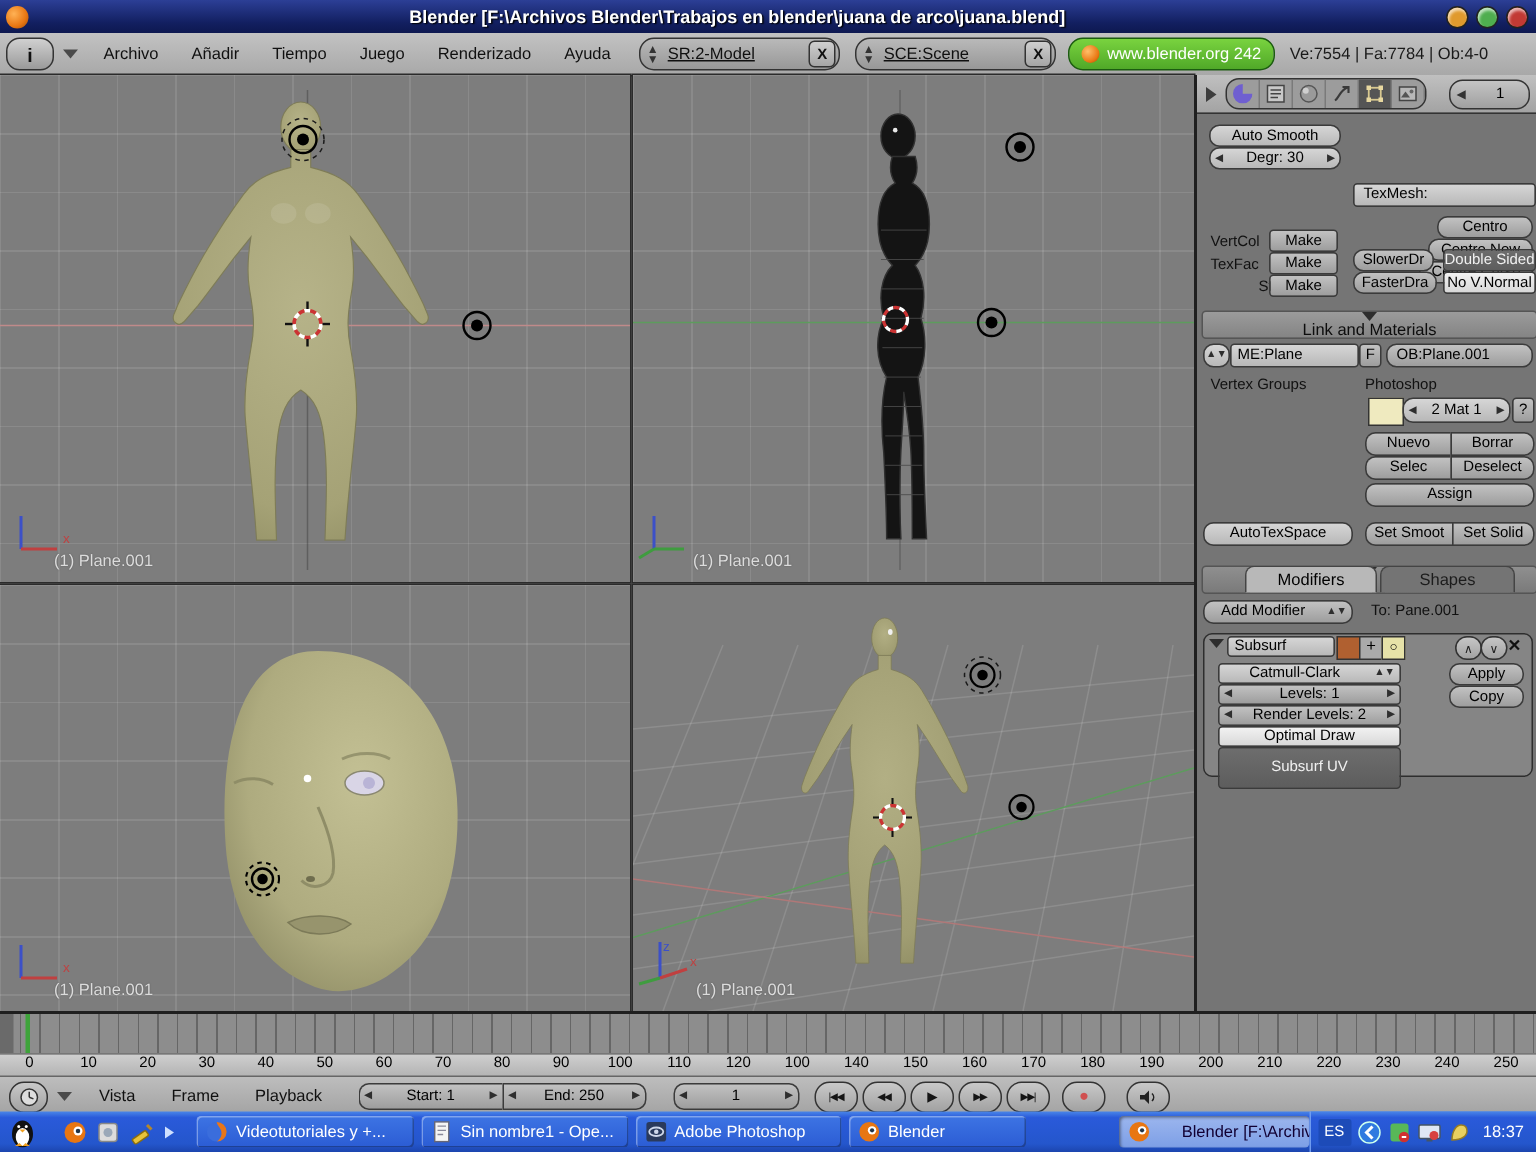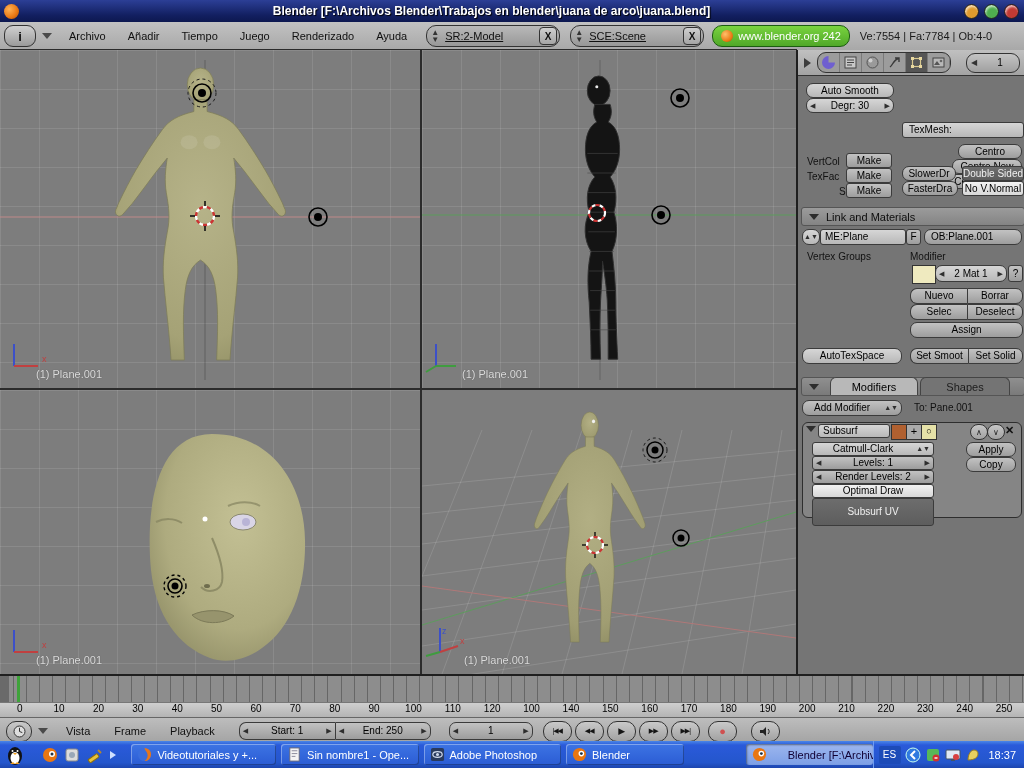--- a/index.html
+++ b/index.html
@@ -50,21 +50,21 @@
 
   .btn{position:absolute;box-sizing:border-box;background:linear-gradient(#c2c2c2,#9d9d9d);border:1px solid #3b3b3b;border-radius:7px;font-size:10px;line-height:12px;color:#000;text-align:center;white-space:nowrap;overflow:hidden;display:flex;align-items:center;justify-content:center;}
   .btn.light{background:linear-gradient(#d6d6d6,#b8b8b8);}
   .btn.whiteface{background:linear-gradient(#f2f2f2,#d8d8d8);}
   .btn.pressed{background:linear-gradient(#6d6d6d,#5d5d5d);color:#f0f0f0;}
   .btn.grp-l{border-radius:7px 0 0 7px;border-right:none;}
   .btn.grp-r{border-radius:0 7px 7px 0;}
   .btn.sq{border-radius:3px;}
   .btn .a{font-size:7px;color:#2e2e2e;padding:0 3px;}
   .btn .tx{flex:1;}
-  .panelhdr{position:absolute;left:3px;width:222px;height:17px;background:linear-gradient(#9b9b9b,#848484);border:1px solid #555;border-radius:3px;display:flex;align-items:center;font-size:11px;color:#0d0d0d;}
+  .panelhdr{position:absolute;left:3px;width:222px;height:17px;background:linear-gradient(#9b9b9b,#848484);border:1px solid #555;border-radius:3px;display:flex;align-items:center;font-size:11px;color:#0d0d0d;flex-direction:column;}
   .panelhdr .tri{width:0;height:0;border-left:5px solid transparent;border-right:5px solid transparent;border-top:6px solid #2d2d2d;margin:0 7px;}
   .tab{position:absolute;height:17px;border:1px solid #444;border-bottom:none;border-radius:6px 6px 0 0;font-size:11px;display:flex;align-items:center;justify-content:center;}
   .tab.on{background:#b8b8b8;color:#000;}
   .tab.off{background:#747474;color:#1c1c1c;}
   .swatch{position:absolute;border:1px solid #333;background:#efeabf;}
   .modbox{position:absolute;border:1px solid #2e2e2e;border-radius:6px;background:#858585;}
   .roundicon{width:16px;height:14px;border:1px solid #333;border-radius:8px;background:linear-gradient(#c6c6c6,#a2a2a2);display:flex;align-items:center;justify-content:center;font-size:8px;color:#222;}
 
   
   #timeline{left:0;top:674px;width:1024px;height:67px;background:#8f8f8f;border-top:2px solid #1f1f1f;}
@@ -414,21 +414,21 @@
         <span>ME:Plane</span>
       </div>
     <div class="btn sq" style="left:108px;top:179px;width:15px;height:16px;">
         <span class="tx">F</span>
       </div>
     <div class="btn" style="left:126px;top:179px;width:98px;height:16px;justify-content:flex-start;padding-left:6px;">
         <span>OB:Plane.001</span>
       </div>
 
     <span class="lbl sm" style="left:9px;top:201px;">Vertex Groups</span>
-    <span class="lbl sm" style="left:112px;top:201px;">Modifier</span>
+    <span class="lbl sm" style="left:112px;top:201px;">Photoshop</span>
 
     <div class="swatch" style="left:114px;top:215px;width:22px;height:17px;"></div>
     <div class="btn light" style="left:137px;top:215px;width:72px;height:17px;">
       <span class="a">◀</span>
       <span class="tx">2 Mat 1</span>
       <span class="a">▶</span>
     </div>
     <div class="btn sq" style="left:210px;top:215px;width:15px;height:17px;">
         <span class="tx">?</span>
       </div>

